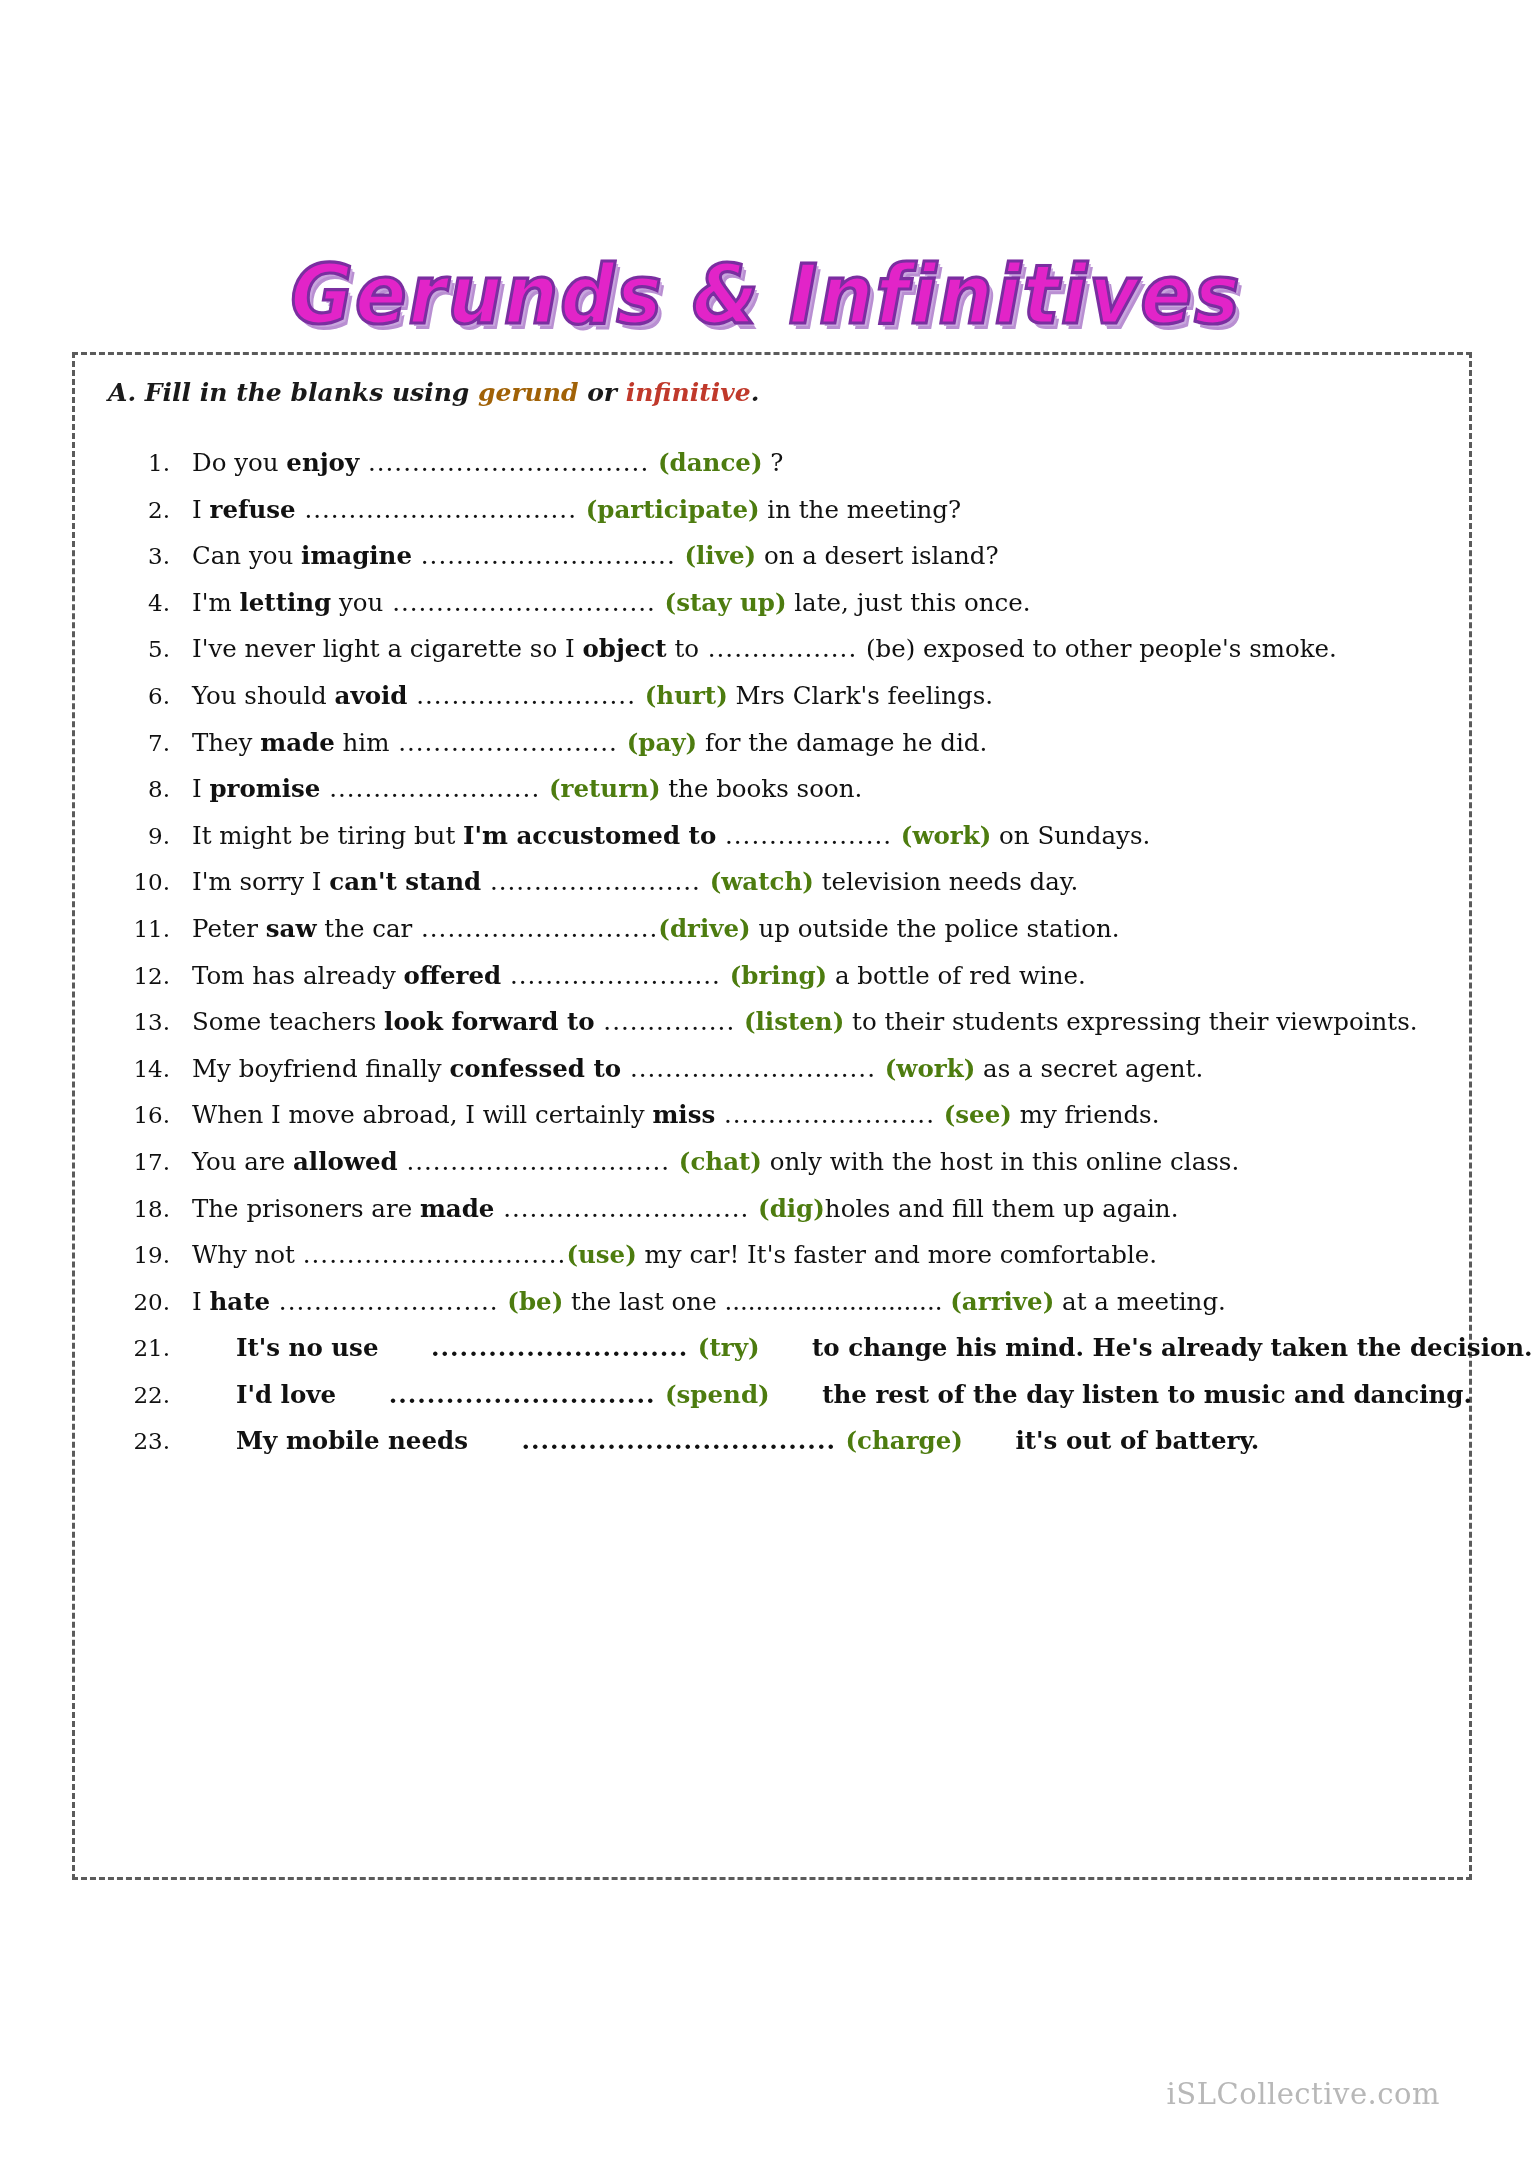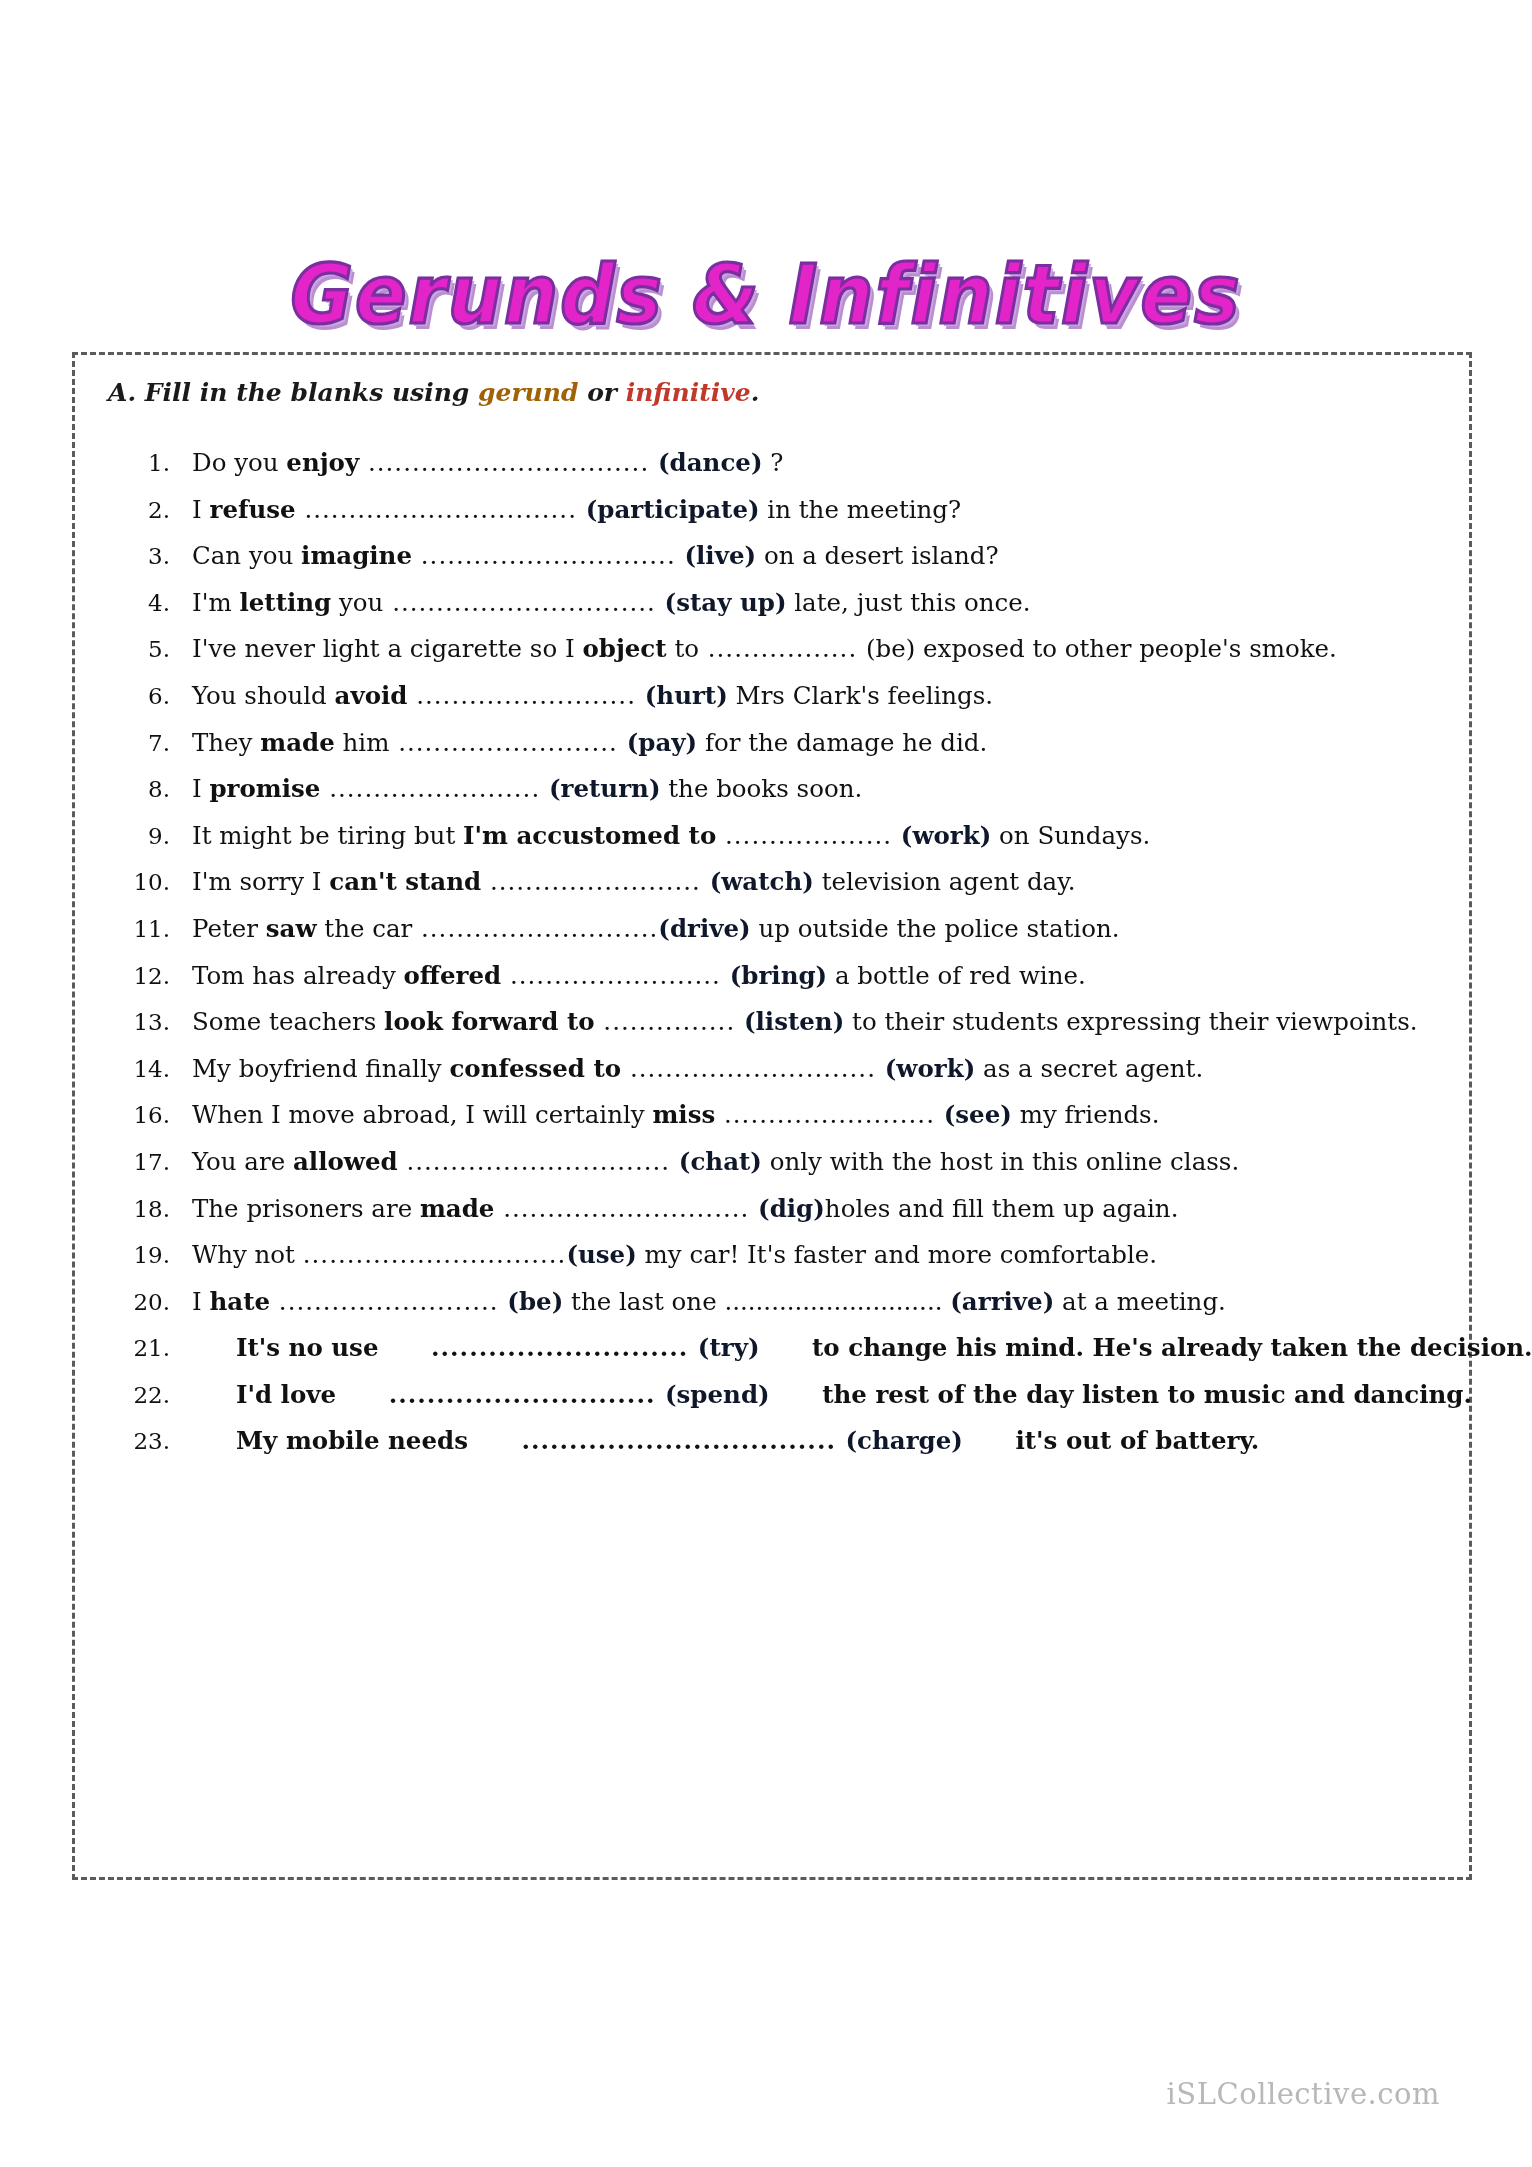--- a/index.html
+++ b/index.html
@@ -96,21 +96,21 @@
     padding-right: 22px;
     box-sizing: border-box;
     font-size: 23px;
     color: #111;
   }
   .item-text {
     flex: 1 1 auto;
     white-space: nowrap;
   }
   .item-text b { font-weight: bold; }
-  .cue { color: #0f172a; font-weight: bold; margin-top: 28px; }
+  .cue { color: #4d7c0f; font-weight: bold; margin-top: 28px; }
   .cue-plain { color: #111; }
   .dots { letter-spacing: 1px; }
 
   .item.bold-num .item-num { font-weight: normal; }
   .item.bold-line .item-text { font-weight: bold; }
   .item.bold-line .item-text .normal { font-weight: bold; margin-left: 44px; }
 
   
   .watermark {
     position: absolute;
@@ -169,21 +169,21 @@
       <div class="item">
         <span class="item-num">8.</span>
         <span class="item-text"><span class="normal">I </span><b>promise</b><span class="dots normal"> ........................ </span><span class="cue">(return)</span><span class="normal"> the books soon.</span></span>
       </div>
       <div class="item">
         <span class="item-num">9.</span>
         <span class="item-text"><span class="normal">It might be tiring but </span><b>I'm accustomed to</b><span class="dots normal"> ................... </span><span class="cue">(work)</span><span class="normal"> on Sundays.</span></span>
       </div>
       <div class="item">
         <span class="item-num">10.</span>
-        <span class="item-text"><span class="normal">I'm sorry I </span><b>can't stand</b><span class="dots normal"> ........................ </span><span class="cue">(watch)</span><span class="normal"> television agent day.</span></span>
+        <span class="item-text"><span class="normal">I'm sorry I </span><b>can't stand</b><span class="dots normal"> ........................ </span><span class="cue">(watch)</span><span class="normal"> television needs day.</span></span>
       </div>
       <div class="item">
         <span class="item-num">11.</span>
         <span class="item-text"><span class="normal">Peter </span><b>saw</b><span class="normal"> the car</span><span class="dots normal"> ...........................</span><span class="cue">(drive)</span><span class="normal"> up outside the police station.</span></span>
       </div>
       <div class="item">
         <span class="item-num">12.</span>
         <span class="item-text"><span class="normal">Tom has already </span><b>offered</b><span class="dots normal"> ........................ </span><span class="cue">(bring)</span><span class="normal"> a bottle of red wine.</span></span>
       </div>
       <div class="item">

